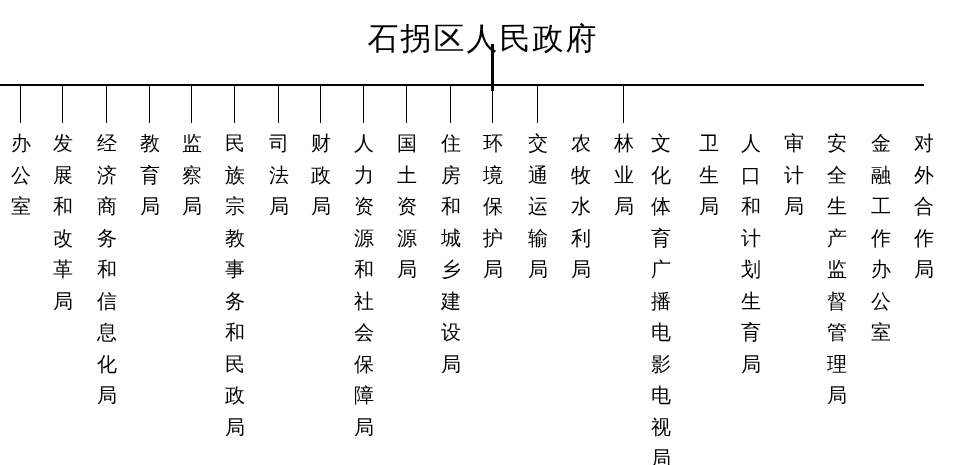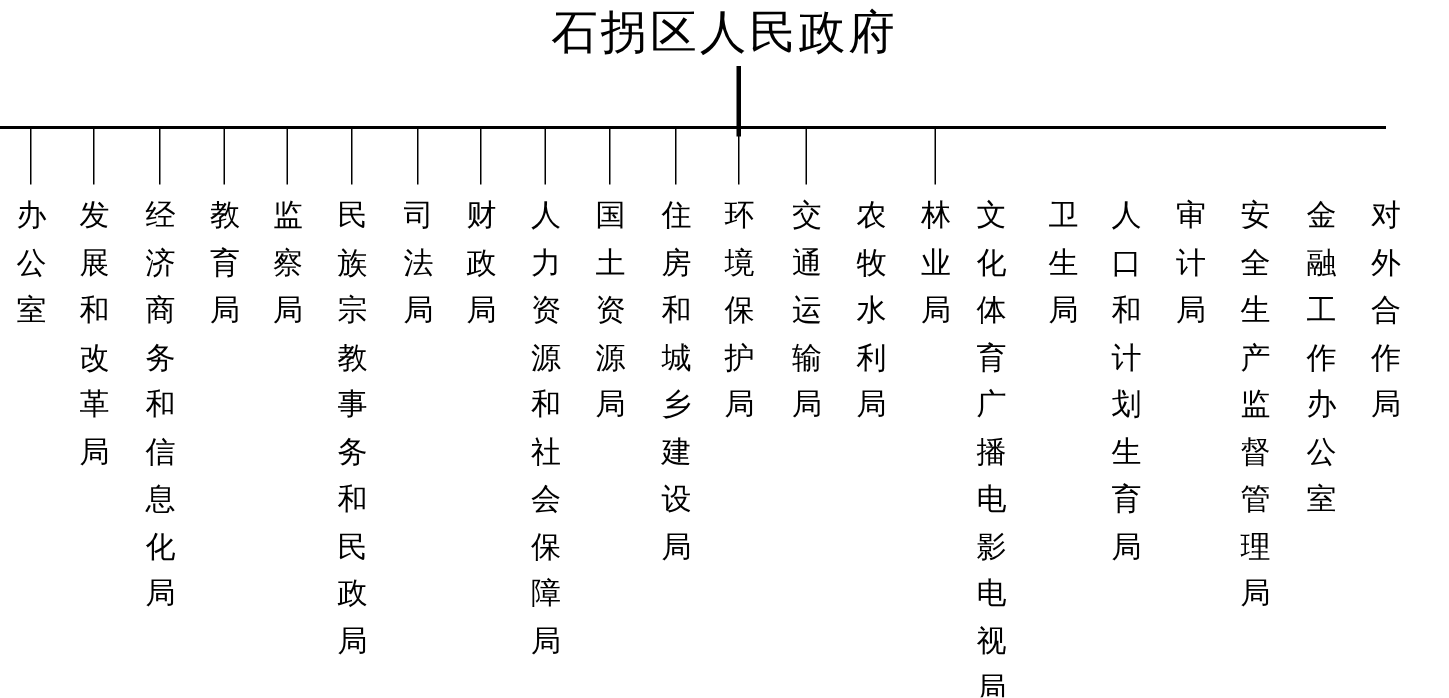--- a/index.html
+++ b/index.html
@@ -16,21 +16,21 @@
     position: relative;
     width: 966px;
     height: 465px;
     overflow: hidden;
     background: #ffffff;
   }
   
   .chart-title {
     position: absolute;
     left: 0;
-    top: 4px;
+    top: 20px;
     width: 966px;
     text-align: center;
     font-size: 31px;
     line-height: 36px;
     letter-spacing: 2px;
     color: #000000;
     white-space: nowrap;
   }
   
   .trunk {

